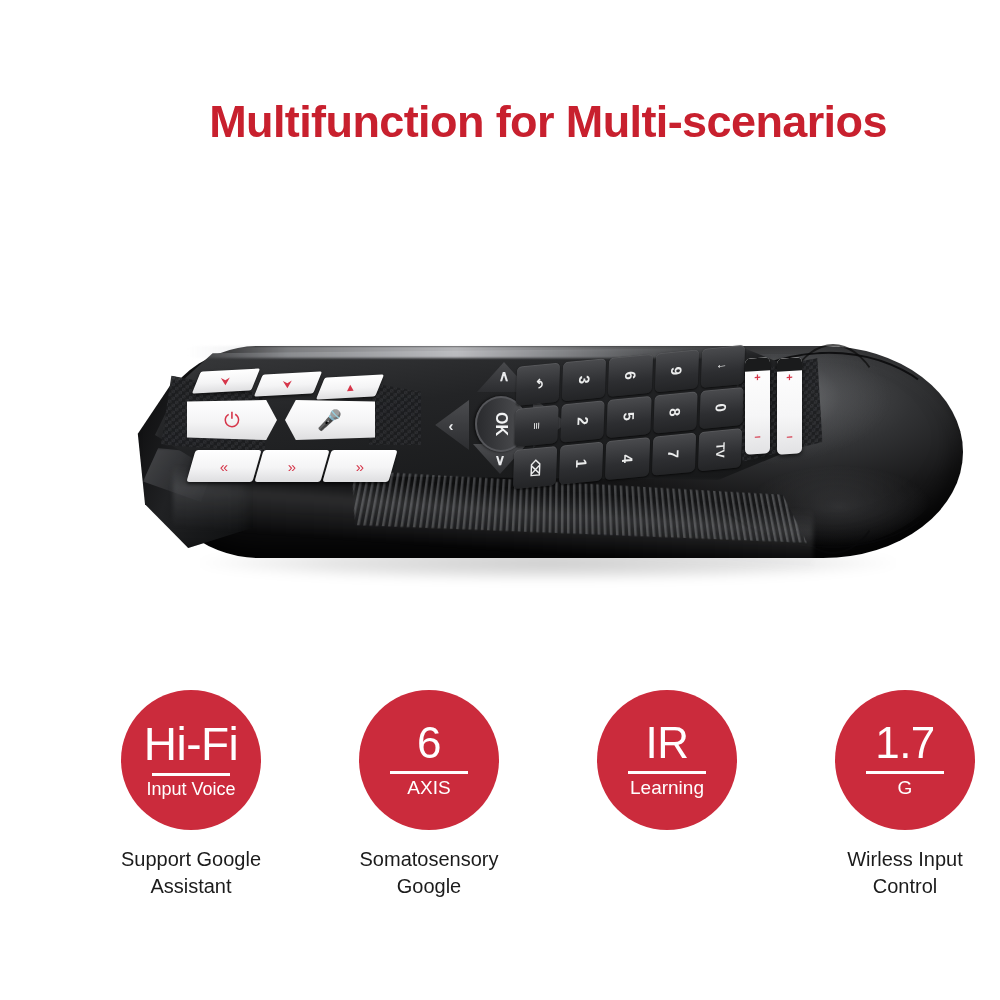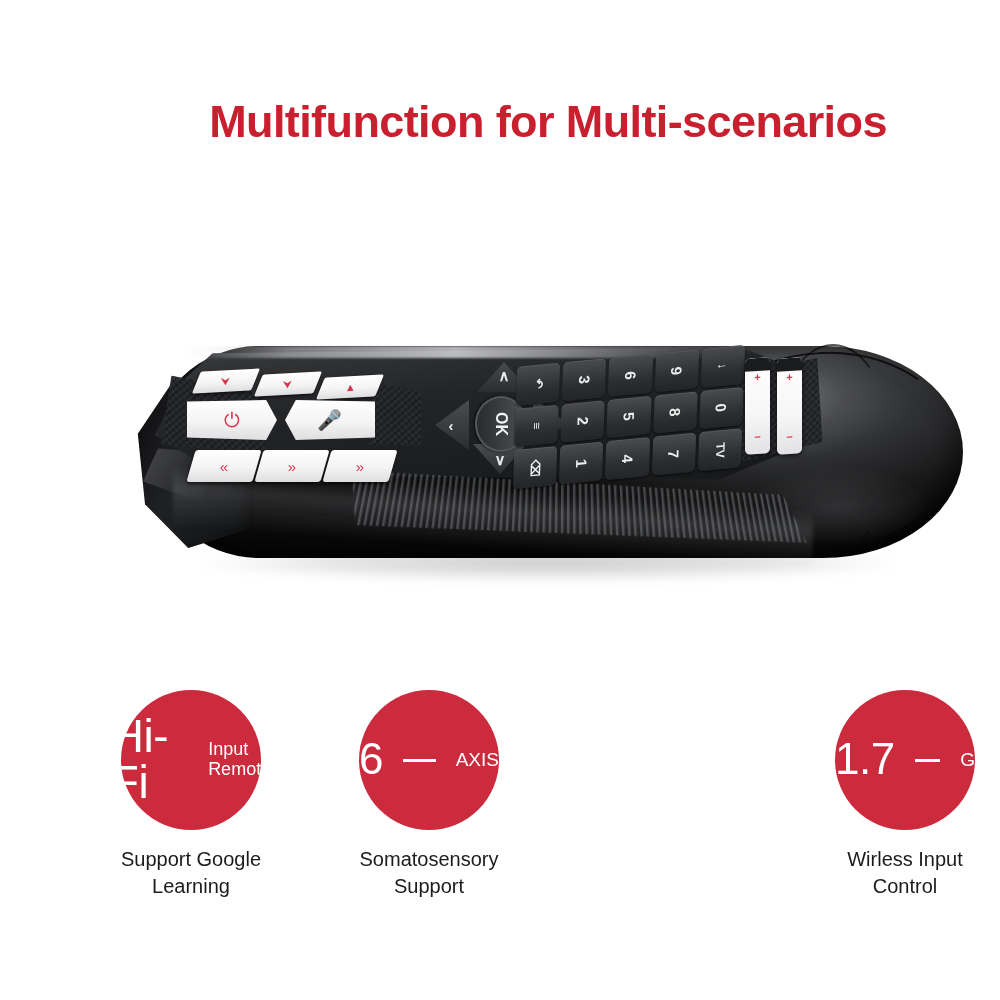--- a/index.html
+++ b/index.html
@@ -359,24 +359,24 @@
     display: flex;
     justify-content: center;
     gap: 38px;
   }
   .feature { width: 200px; display: flex; flex-direction: column; align-items: center; }
   .badge {
     width: 140px; height: 140px;
     border-radius: 50%;
     background: #cb2b3c;
     display: flex;
+    flex-direction: column;
     align-items: center;
     justify-content: center;
     color: #ffffff;
-    gap: 20px;
   }
   .badge .big {
     font-size: 44px;
     font-weight: 400;
     line-height: 1.0;
     letter-spacing: -0.5px;
     padding-bottom: 2px;
   }
   .badge .rule {
     width: 78px; height: 3px;
@@ -536,35 +536,40 @@
       </div>
 
     </div>
   </div>
 
   <div class="features" id="features">
       <div class="feature">
         <div class="badge hifi">
           <div class="big">Hi-Fi</div>
           <div class="rule"></div>
-          <div class="sub">Input Remote</div>
+          <div class="sub">Input Voice</div>
         </div>
         <div class="caption">Support Google
-Learning</div>
+Assistant</div>
       </div>
       <div class="feature">
         <div class="badge">
           <div class="big">6</div>
           <div class="rule"></div>
           <div class="sub">AXIS</div>
         </div>
         <div class="caption">Somatosensory
-Support</div>
+Google</div>
       </div>
       <div class="feature">
+        <div class="badge">
+          <div class="big">IR</div>
+          <div class="rule"></div>
+          <div class="sub">Learning</div>
+        </div>
       </div>
       <div class="feature">
         <div class="badge">
           <div class="big">1.7</div>
           <div class="rule"></div>
           <div class="sub">G</div>
         </div>
         <div class="caption">Wirless Input
 Control</div>
       </div>

